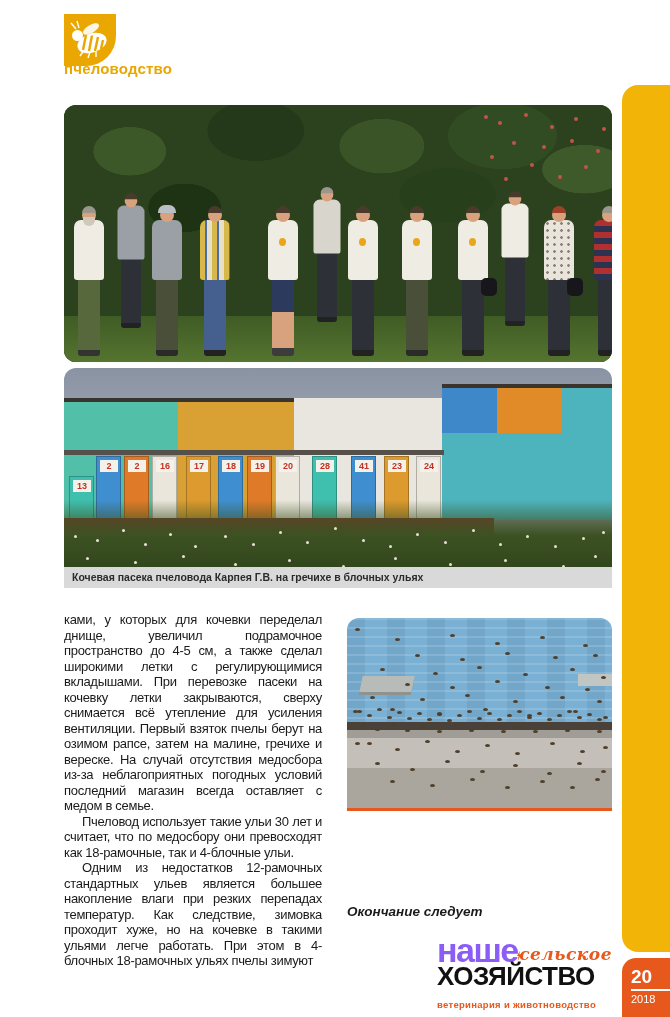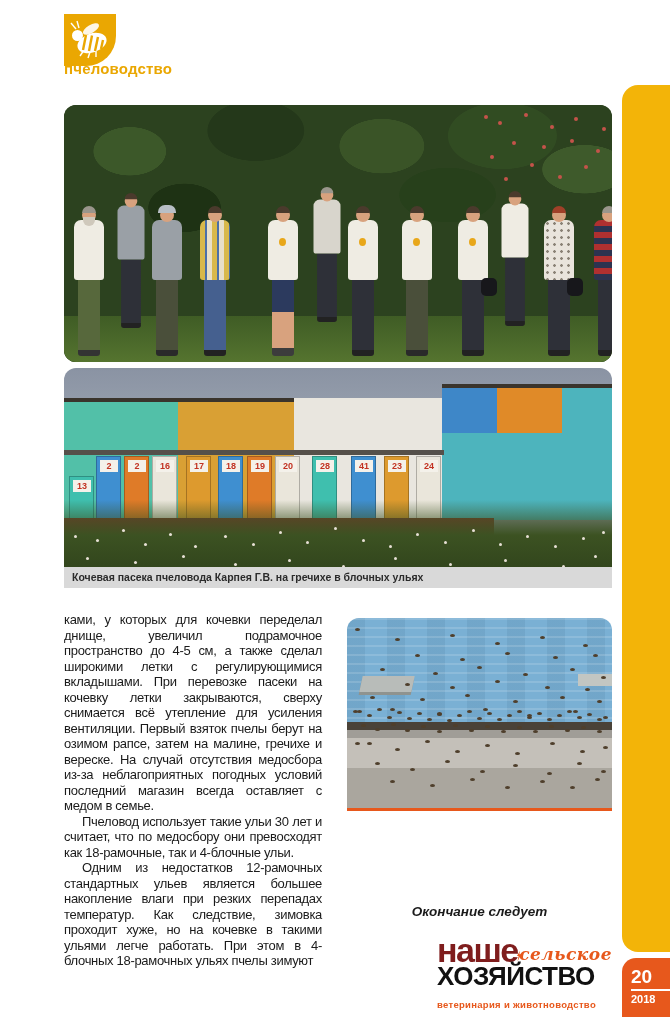--- a/index.html
+++ b/index.html
@@ -10,21 +10,21 @@
   .tab-top { position:absolute; left:622px; top:0; width:48px; height:78px;
              background:#E7581C; border-radius:0 0 0 14px; padding:30px 0 0 9px; }
   .pagenum { display:inline-block; width:39px; color:#fff; font-size:17px; font-weight:bold;
              border-bottom:2px solid #fff; padding-bottom:3px; }
   .rail { position:absolute; left:622px; top:85px; width:48px; height:867px;
           background:#F3B408; border-radius:16px 0 0 16px; }
   .tab-bottom { position:absolute; left:622px; top:958px; width:48px; height:59px;
                 background:#E7581C; border-radius:14px 0 0 0; padding:8px 0 0 9px; }
   .issue-num { display:inline-block; width:39px; color:#fff; font-size:19px; font-weight:bold;
                border-bottom:2px solid #fff; padding-bottom:1px; }
-  .issue-year { display:block; color:#fff; font-size:11px; font-weight:bold; margin-top:2px; }
+  .issue-year { display:block; color:#fff; font-size:11px; font-weight:normal; margin-top:2px; }
 
   
   .bee-box { position:absolute; left:64px; top:14px; width:52px; height:52px;
              background:#EAA702; border-radius:0 0 30px 0; display:flex;
              align-items:center; justify-content:center; }
   .section-label { position:absolute; left:64px; top:60px; color:#EAA702;
                    font-size:15px; font-weight:bold; letter-spacing:0.2px; }
 
   
   .photo { position:absolute; overflow:hidden; }
@@ -150,27 +150,27 @@
 
   
   .col-left { position:absolute; left:64px; top:612px; width:258px; }
   .col-right { position:absolute; left:347px; top:842px; width:265px; }
   .col-left p, .col-right p { font-size:13px; line-height:15.5px; letter-spacing:-0.3px;
       text-align:justify; color:#1a1a1a; }
   .col-left p.indent { text-indent:18px; }
   .col-right { position:absolute; }
   .endpara { position:relative; }
   .end-marker { position:absolute; right:0; bottom:3px; width:9px; height:9px; background:#E7581C; }
-  .ending { position:absolute; left:347px; top:904px; width:265px; text-align:center;
+  .ending { position:absolute; left:347px; top:904px; width:265px; text-align:left;
             font-style:italic; font-weight:bold; font-size:13.5px; color:#1a1a1a; }
 
   
   .brand { position:absolute; left:437px; top:936px; width:175px; }
   .brand-row { display:flex; align-items:flex-start; height:30px; }
-  .brand-top { font-size:34px; font-weight:bold; letter-spacing:-1.5px; color:#7f1d1d;
+  .brand-top { font-size:34px; font-weight:bold; letter-spacing:-1.5px; color:#8b5cf6;
                line-height:28px; }
   .bolt { margin:2px 0 0 -1px; }
   .brand-script { font-family:"DejaVu Serif", serif; font-style:italic; font-weight:bold;
                   font-size:17px; color:#E7581C; margin:8px 0 0 -2px; letter-spacing:0.5px; }
   .brand-bottom { font-size:26px; font-weight:bold; letter-spacing:-0.5px; color:#111;
                   line-height:24px; margin-top:-2px; }
   .brand-sub { font-size:9.5px; font-weight:bold; color:#E7581C; letter-spacing:0.3px; margin-top:11px; }
 </style>
 </head>
 <body>

